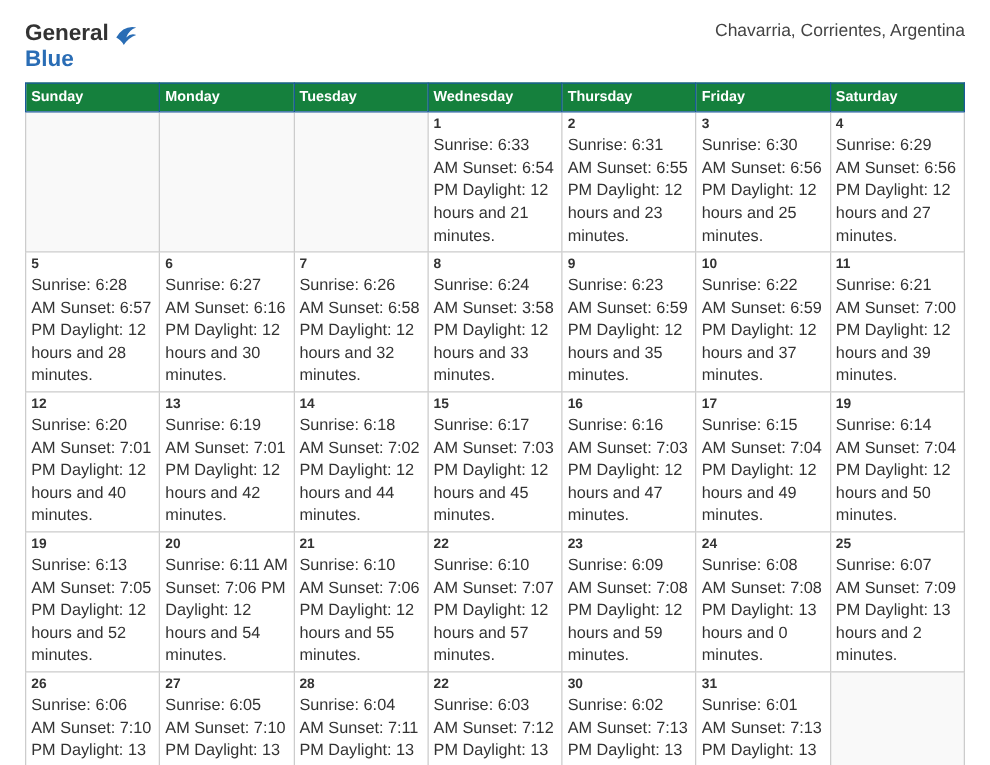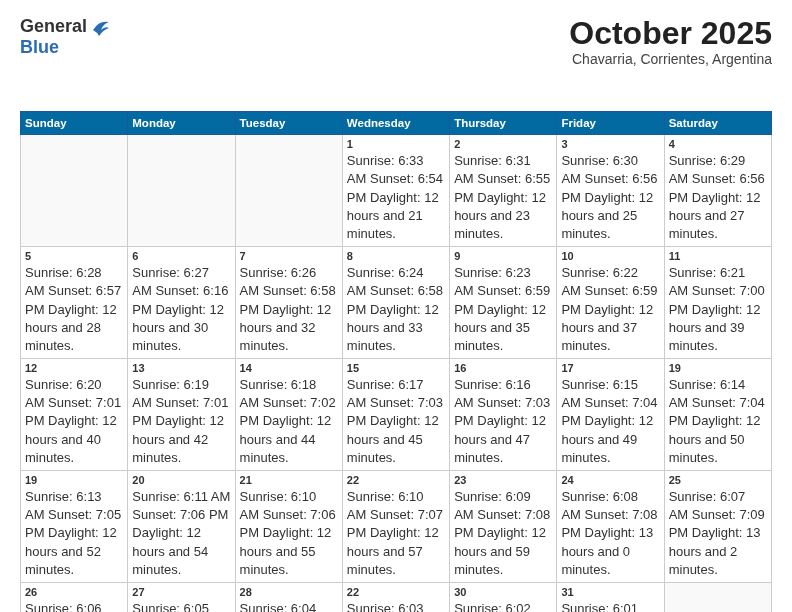--- a/index.html
+++ b/index.html
@@ -9,21 +9,20 @@
       width: 792px;
       height: 612px;
       overflow: hidden;
     }
     .page {
       width: 792px;
       height: 612px;
       padding: 16px 20px 12px 20px;
       display: flex;
       flex-direction: column;
-      gap: 36px;
     }
     .header {
       display: flex;
       justify-content: space-between;
       align-items: flex-start;
       margin-bottom: 8px;
     }
     .logo {
       display: flex;
       align-items: center;
@@ -62,21 +61,21 @@
       color: #444;
     }
     .calendar {
       flex: 1;
       border: 1px solid #ccc;
       border-collapse: collapse;
       width: 100%;
       table-layout: fixed;
     }
     .calendar th {
-      background: #0369a1;
+      background: #15803d;
       color: #fff;
       font-size: 11.5px;
       font-weight: bold;
       padding: 5px 4px;
       text-align: left;
       border: 1px solid #1a5a9a;
     }
     .calendar td {
       border: 1px solid #ccc;
       vertical-align: top;
@@ -110,21 +109,20 @@
         <div style="display:flex;align-items:center;">
           <span class="logo-general">General</span>
           <svg class="logo-icon" viewBox="0 0 22 22">
             <path d="M4 14 Q10 4 20 6 Q14 8 12 14 Q16 10 20 12 Q14 14 10 20 Q8 16 4 14Z" fill="#2a6db5"></path>
           </svg>
         </div>
         <span class="logo-blue">Blue</span>
       </div>
     </div>
     <div class="title-section">
-      <div class="cal-title">October 2025</div>
       <div class="cal-subtitle">Chavarria, Corrientes, Argentina</div>
     </div>
   </div>
 
   <table class="calendar">
     <thead>
       <tr>
         <th>Sunday</th>
         <th>Monday</th>
         <th>Tuesday</th>
@@ -186,21 +184,21 @@
           <td>
             <span class="day-num">7</span>
             <div class="day-info">Sunrise: 6:26 AM
 Sunset: 6:58 PM
 Daylight: 12 hours
 and 32 minutes.</div>
           </td>
           <td>
             <span class="day-num">8</span>
             <div class="day-info">Sunrise: 6:24 AM
-Sunset: 6:58 PM
+Sunset: 3:58 PM
 Daylight: 12 hours
 and 33 minutes.</div>
           </td>
           <td>
             <span class="day-num">9</span>
             <div class="day-info">Sunrise: 6:23 AM
 Sunset: 6:59 PM
 Daylight: 12 hours
 and 35 minutes.</div>
           </td>

